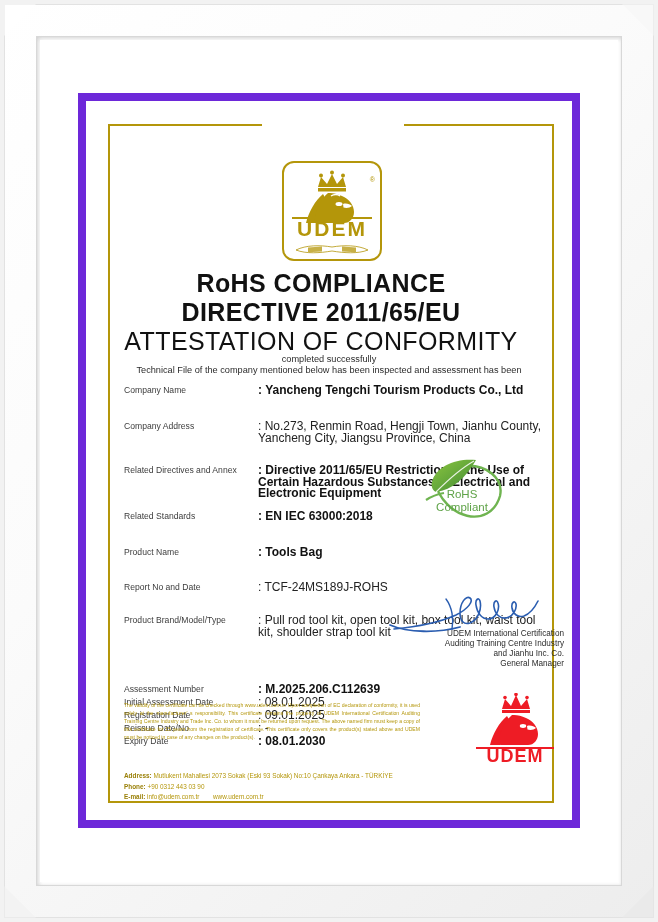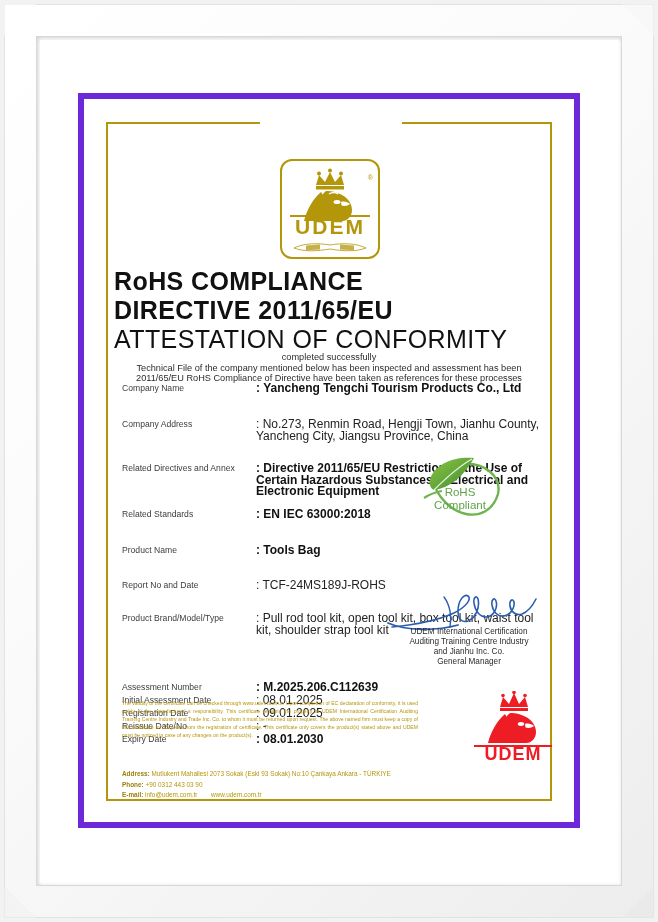--- a/index.html
+++ b/index.html
@@ -56,21 +56,21 @@
     left: 40px; top: 40px;
     width: 578px; height: 842px;
     background: #ffffff;
   }
 
   
   #cyan-border {
     position: absolute;
     left: 38px; top: 53px;
     width: 502px; height: 735px;
-    border: 6px solid #6d28d9;
+    border: 8px solid #6d28d9;
     box-sizing: border-box;
     background: #ffffff;
   }
   
   #gold-border {
     position: absolute;
     left: 22px; top: 23px;
     width: 446px; height: 679px;
     border: 2px solid #b4960a;
     box-sizing: border-box;
@@ -126,20 +126,21 @@
     position: absolute;
     left: 12px; right: 12px;
     bottom: 6px;
     height: 12px;
   }
 
   
   .title-wrap {
     position: absolute;
     left: 30px; right: 46px;
+    text-align: center;
   }
   #title-1 { top: 168px; font-size: 25px; font-weight: 700; letter-spacing: .4px; color: #111; }
   #title-2 { top: 197px; font-size: 25px; font-weight: 700; letter-spacing: .4px; color: #111; }
   #title-3 { top: 226px; font-size: 25px; font-weight: 400; letter-spacing: .4px; color: #111; }
 
   #intro {
     position: absolute;
     left: 34px; right: 34px;
     top: 253px;
     text-align: center;
@@ -192,21 +193,21 @@
   
   #signature {
     position: absolute;
     left: 300px; top: 488px;
     width: 170px; height: 46px;
   }
   #sig-caption {
     position: absolute;
     left: 292px; top: 528px;
     width: 186px;
-    text-align: center;
+    text-align: right;
     font-size: 8.2px;
     line-height: 10px;
     color: #2b2b2b;
   }
 
   
   #disclaimer {
     position: absolute;
     left: 38px; top: 600px;
     width: 296px;
@@ -302,21 +303,20 @@
       </svg>
     </div>
 
     <div class="title-wrap" id="title-1">RoHS COMPLIANCE</div>
     <div class="title-wrap" id="title-2">DIRECTIVE  2011/65/EU</div>
     <div class="title-wrap" id="title-3">ATTESTATION OF CONFORMITY</div>
 
     <div id="intro">
       <div>completed successfully</div>
       <div>Technical File of the company mentioned below has been inspected and assessment has been</div>
-      <div>2011/65/EU RoHS Compliance of Directive have been taken as references for these processes</div>
     </div>
 
     <div class="field" style="top:284px;">
       <div class="lbl">Company Name</div>
       <div class="val bold">
         <span>: </span><span>Yancheng Tengchi Tourism Products Co., Ltd</span>
       </div>
     </div>
 
     <div class="field" style="top:320px;">

